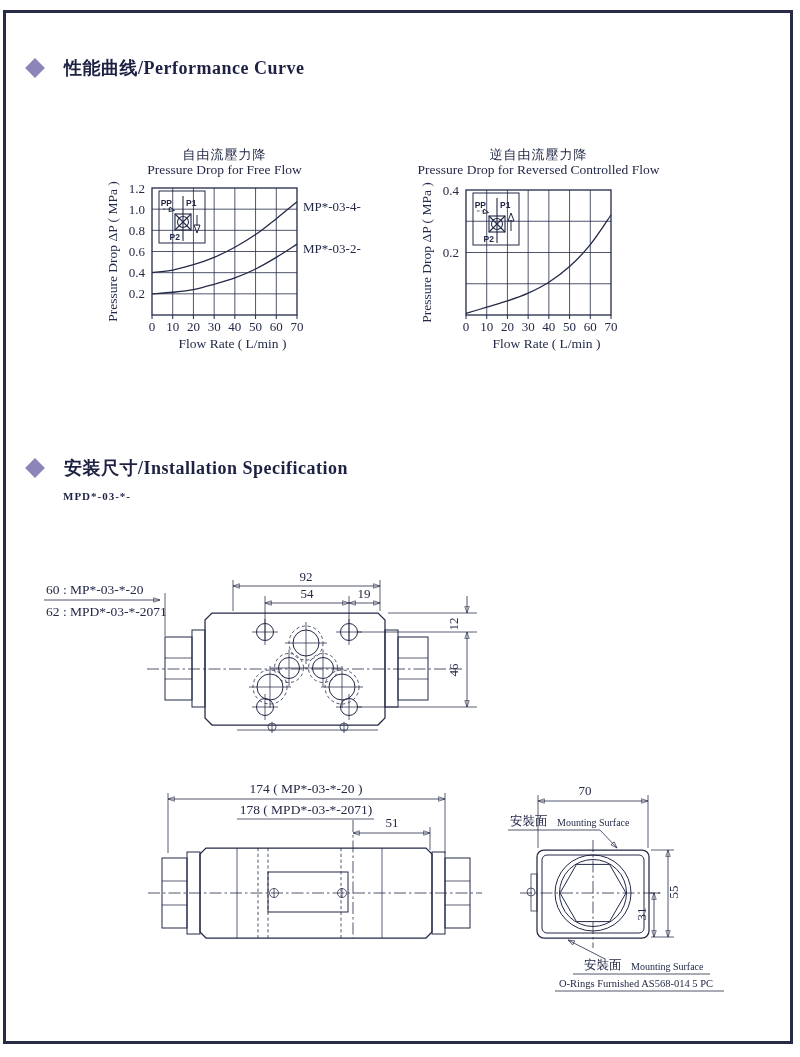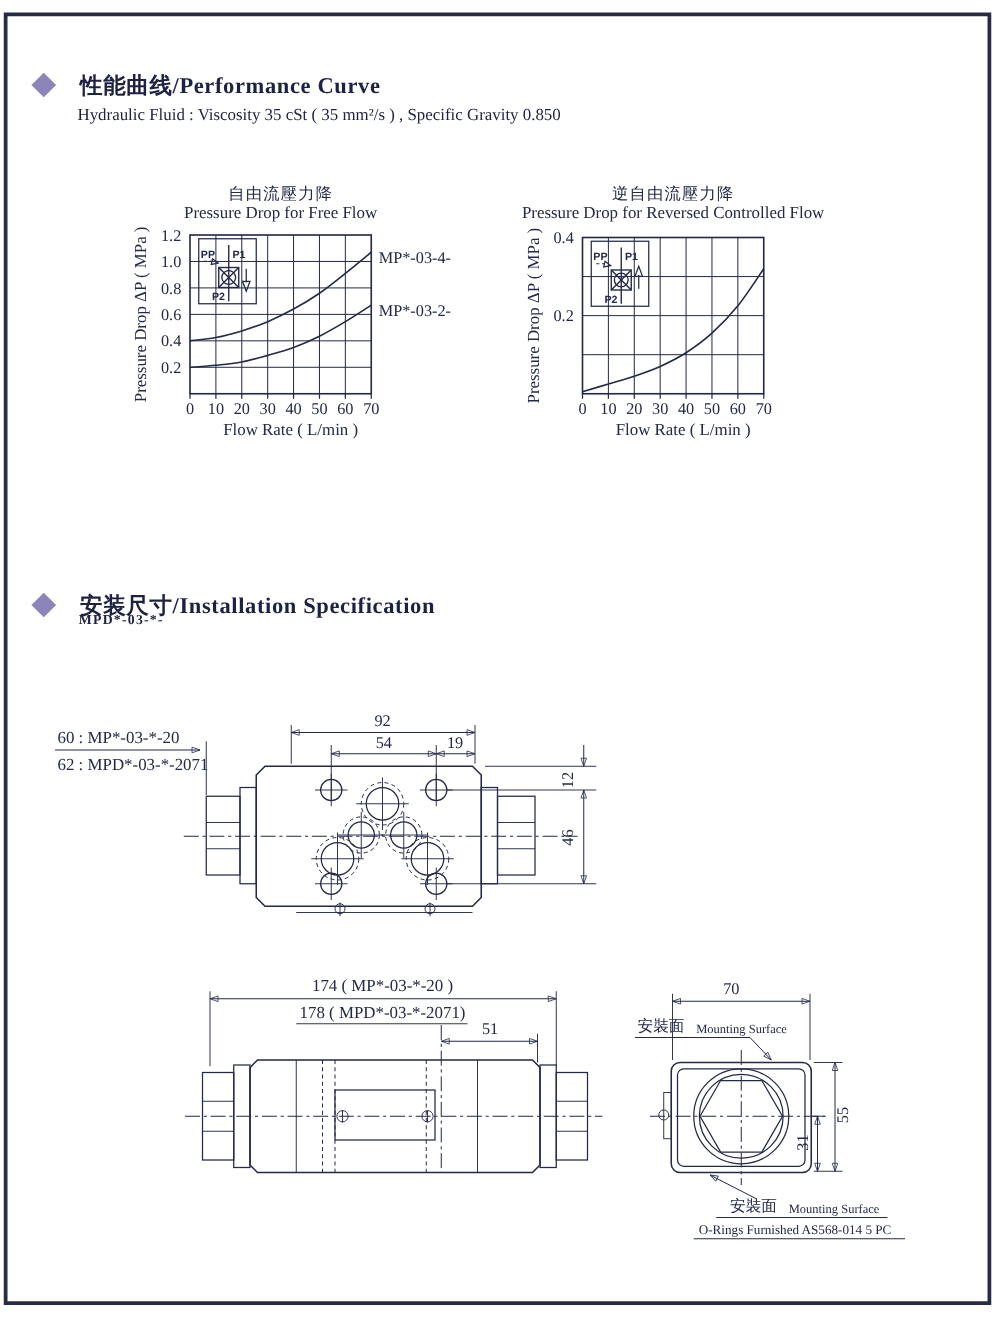--- a/index.html
+++ b/index.html
@@ -37,21 +37,20 @@
   </defs>
 </svg>
 
 <div class="page">
   <div class="frame"></div>
 
   <div class="sec-header" style="left:28px;top:56px;">
     <span class="diamond"></span>
     <span class="sec-title">性能曲线/Performance Curve</span>
   </div>
-  <div class="subtitle">Hydraulic Fluid : Viscosity 35 cSt ( 35 mm²/s ) , Specific Gravity 0.850</div>
 
   <svg id="chart-free-flow" style="left:100px;top:145px;" width="292" height="222" viewBox="0 0 292 222">
       <text x="124.5" y="14" text-anchor="middle" font-size="13" letter-spacing="1">自由流壓力降</text>
       <text x="124.5" y="29" text-anchor="middle" font-size="13.5">Pressure Drop for Free Flow</text>
       <line x1="72.71428571428571" y1="43" x2="72.71428571428571" y2="170" class="grid"></line>
       <line x1="93.42857142857142" y1="43" x2="93.42857142857142" y2="170" class="grid"></line>
       <line x1="114.14285714285714" y1="43" x2="114.14285714285714" y2="170" class="grid"></line>
       <line x1="134.85714285714283" y1="43" x2="134.85714285714283" y2="170" class="grid"></line>
       <line x1="155.57142857142856" y1="43" x2="155.57142857142856" y2="170" class="grid"></line>
       <line x1="176.28571428571428" y1="43" x2="176.28571428571428" y2="170" class="grid"></line>
@@ -145,21 +144,21 @@
       <path d="M74,64 l4.5,3.5 l-5.5,1 z" fill="#232947" stroke="none"></path>
       <text x="90" y="63" class="insetT">P1</text>
       <text x="84" y="97" text-anchor="end" class="insetT">P2</text>
       <line x1="101" y1="86" x2="101" y2="75" stroke-width="1.5"></line>
       <path d="M98,76 L104,76 L101,68 Z" fill="#232947" stroke="none"></path>
       <path d="M56,168.4375C59.45238095238095,167.39583333333334 69.80952380952381,164.27083333333334 76.71428571428571,162.1875C83.6190476190476,160.10416666666666 90.52380952380952,158.28125 97.42857142857142,155.9375C104.33333333333331,153.59375 111.23809523809524,151.25 118.14285714285714,148.125C125.04761904761904,145 131.95238095238093,141.61458333333334 138.85714285714283,137.1875C145.76190476190473,132.76041666666666 152.66666666666666,127.8125 159.57142857142856,121.5625C166.47619047619045,115.3125 173.38095238095238,108.28125 180.28571428571428,99.6875C187.19047619047618,91.09375 197.54761904761904,74.94791666666669 201,70.00000000000001" class="curve"></path>
       <text x="136.5" y="203" text-anchor="middle" font-size="13.5">Flow Rate ( L/min )</text>
       <text x="21" y="107.5" text-anchor="middle" font-size="13.5" transform="rotate(-90 21 107.5)">Pressure Drop ΔP ( MPa )</text>
     </svg>
 
-  <div class="sec-header" style="left:28px;top:472px;">
+  <div class="sec-header" style="left:28px;top:456px;">
     <span class="diamond"></span>
     <span class="sec-title">安装尺寸/Installation Specification</span>
   </div>
   <div class="model-line">MPD*-03-*-</div>
 
   <svg style="left:40px;top:565px;" width="450" height="202" viewBox="40 565 450 202">
     <g>
       <text x="46" y="594" font-size="13.5">60 : MP*-03-*-20</text>
       <line class="dim" x1="44" y1="600" x2="160" y2="600" marker-end="url(#arr)"></line>
       <line class="thin" x1="165" y1="593" x2="165" y2="636"></line>

